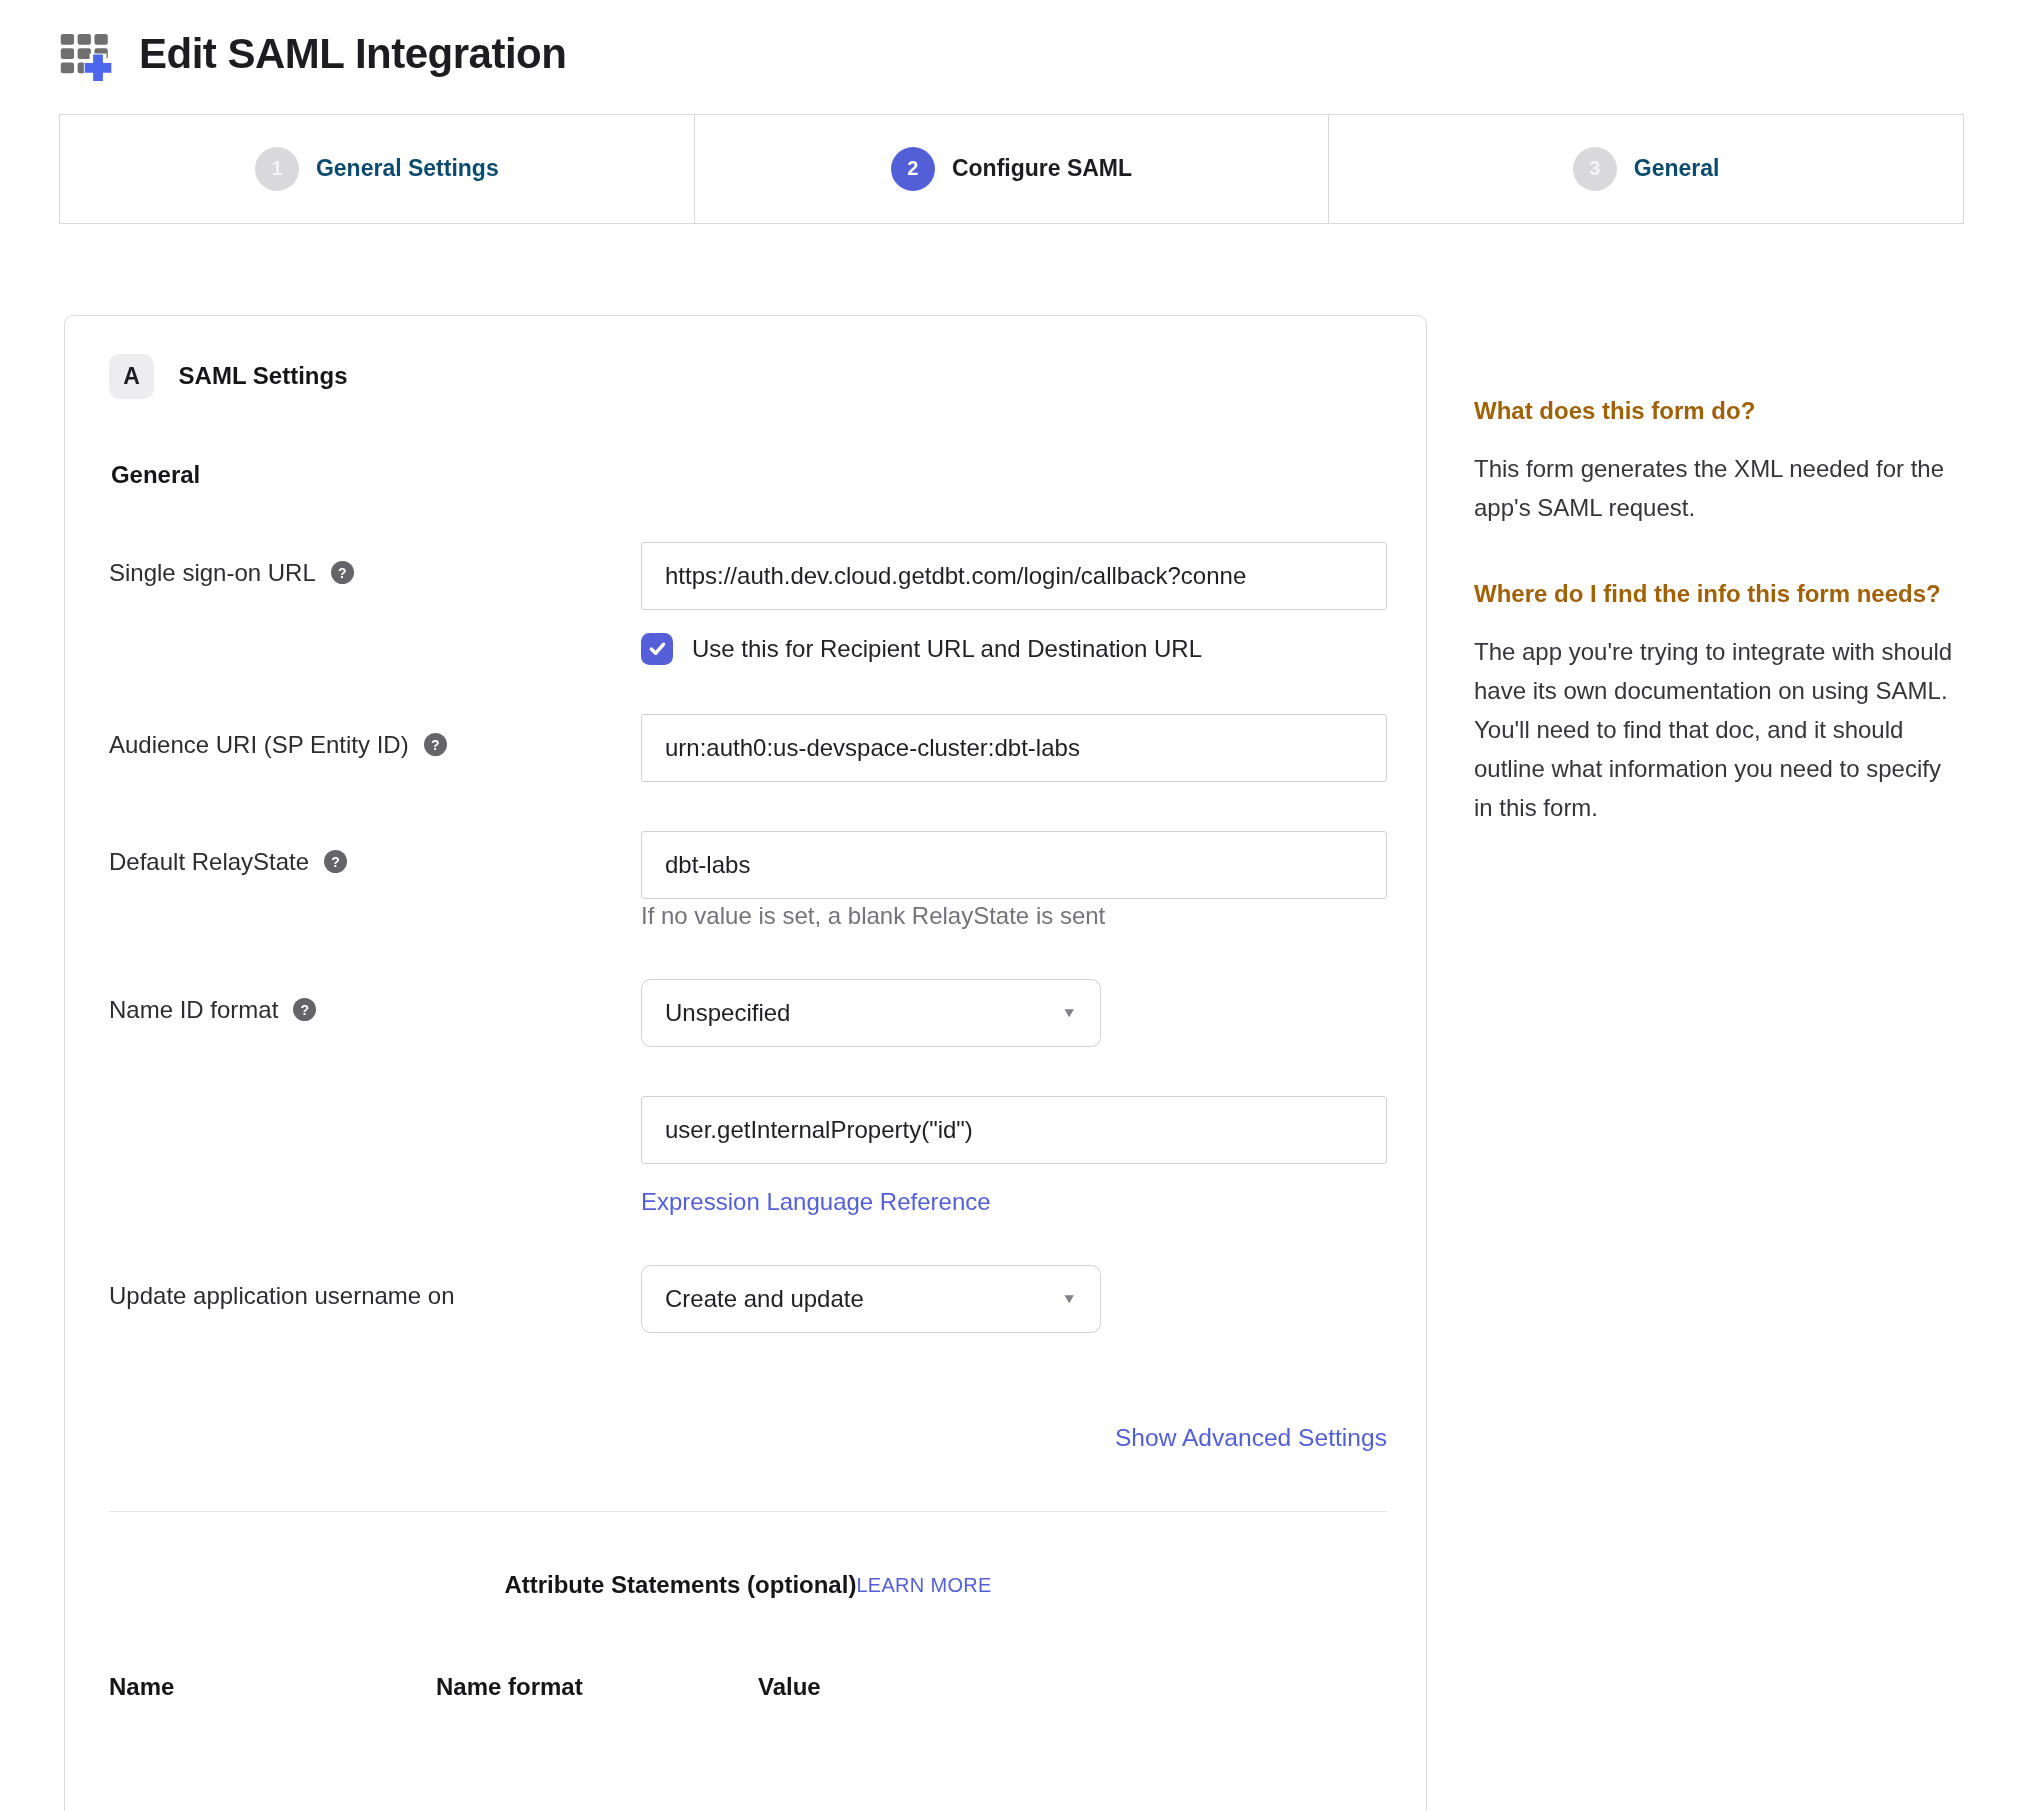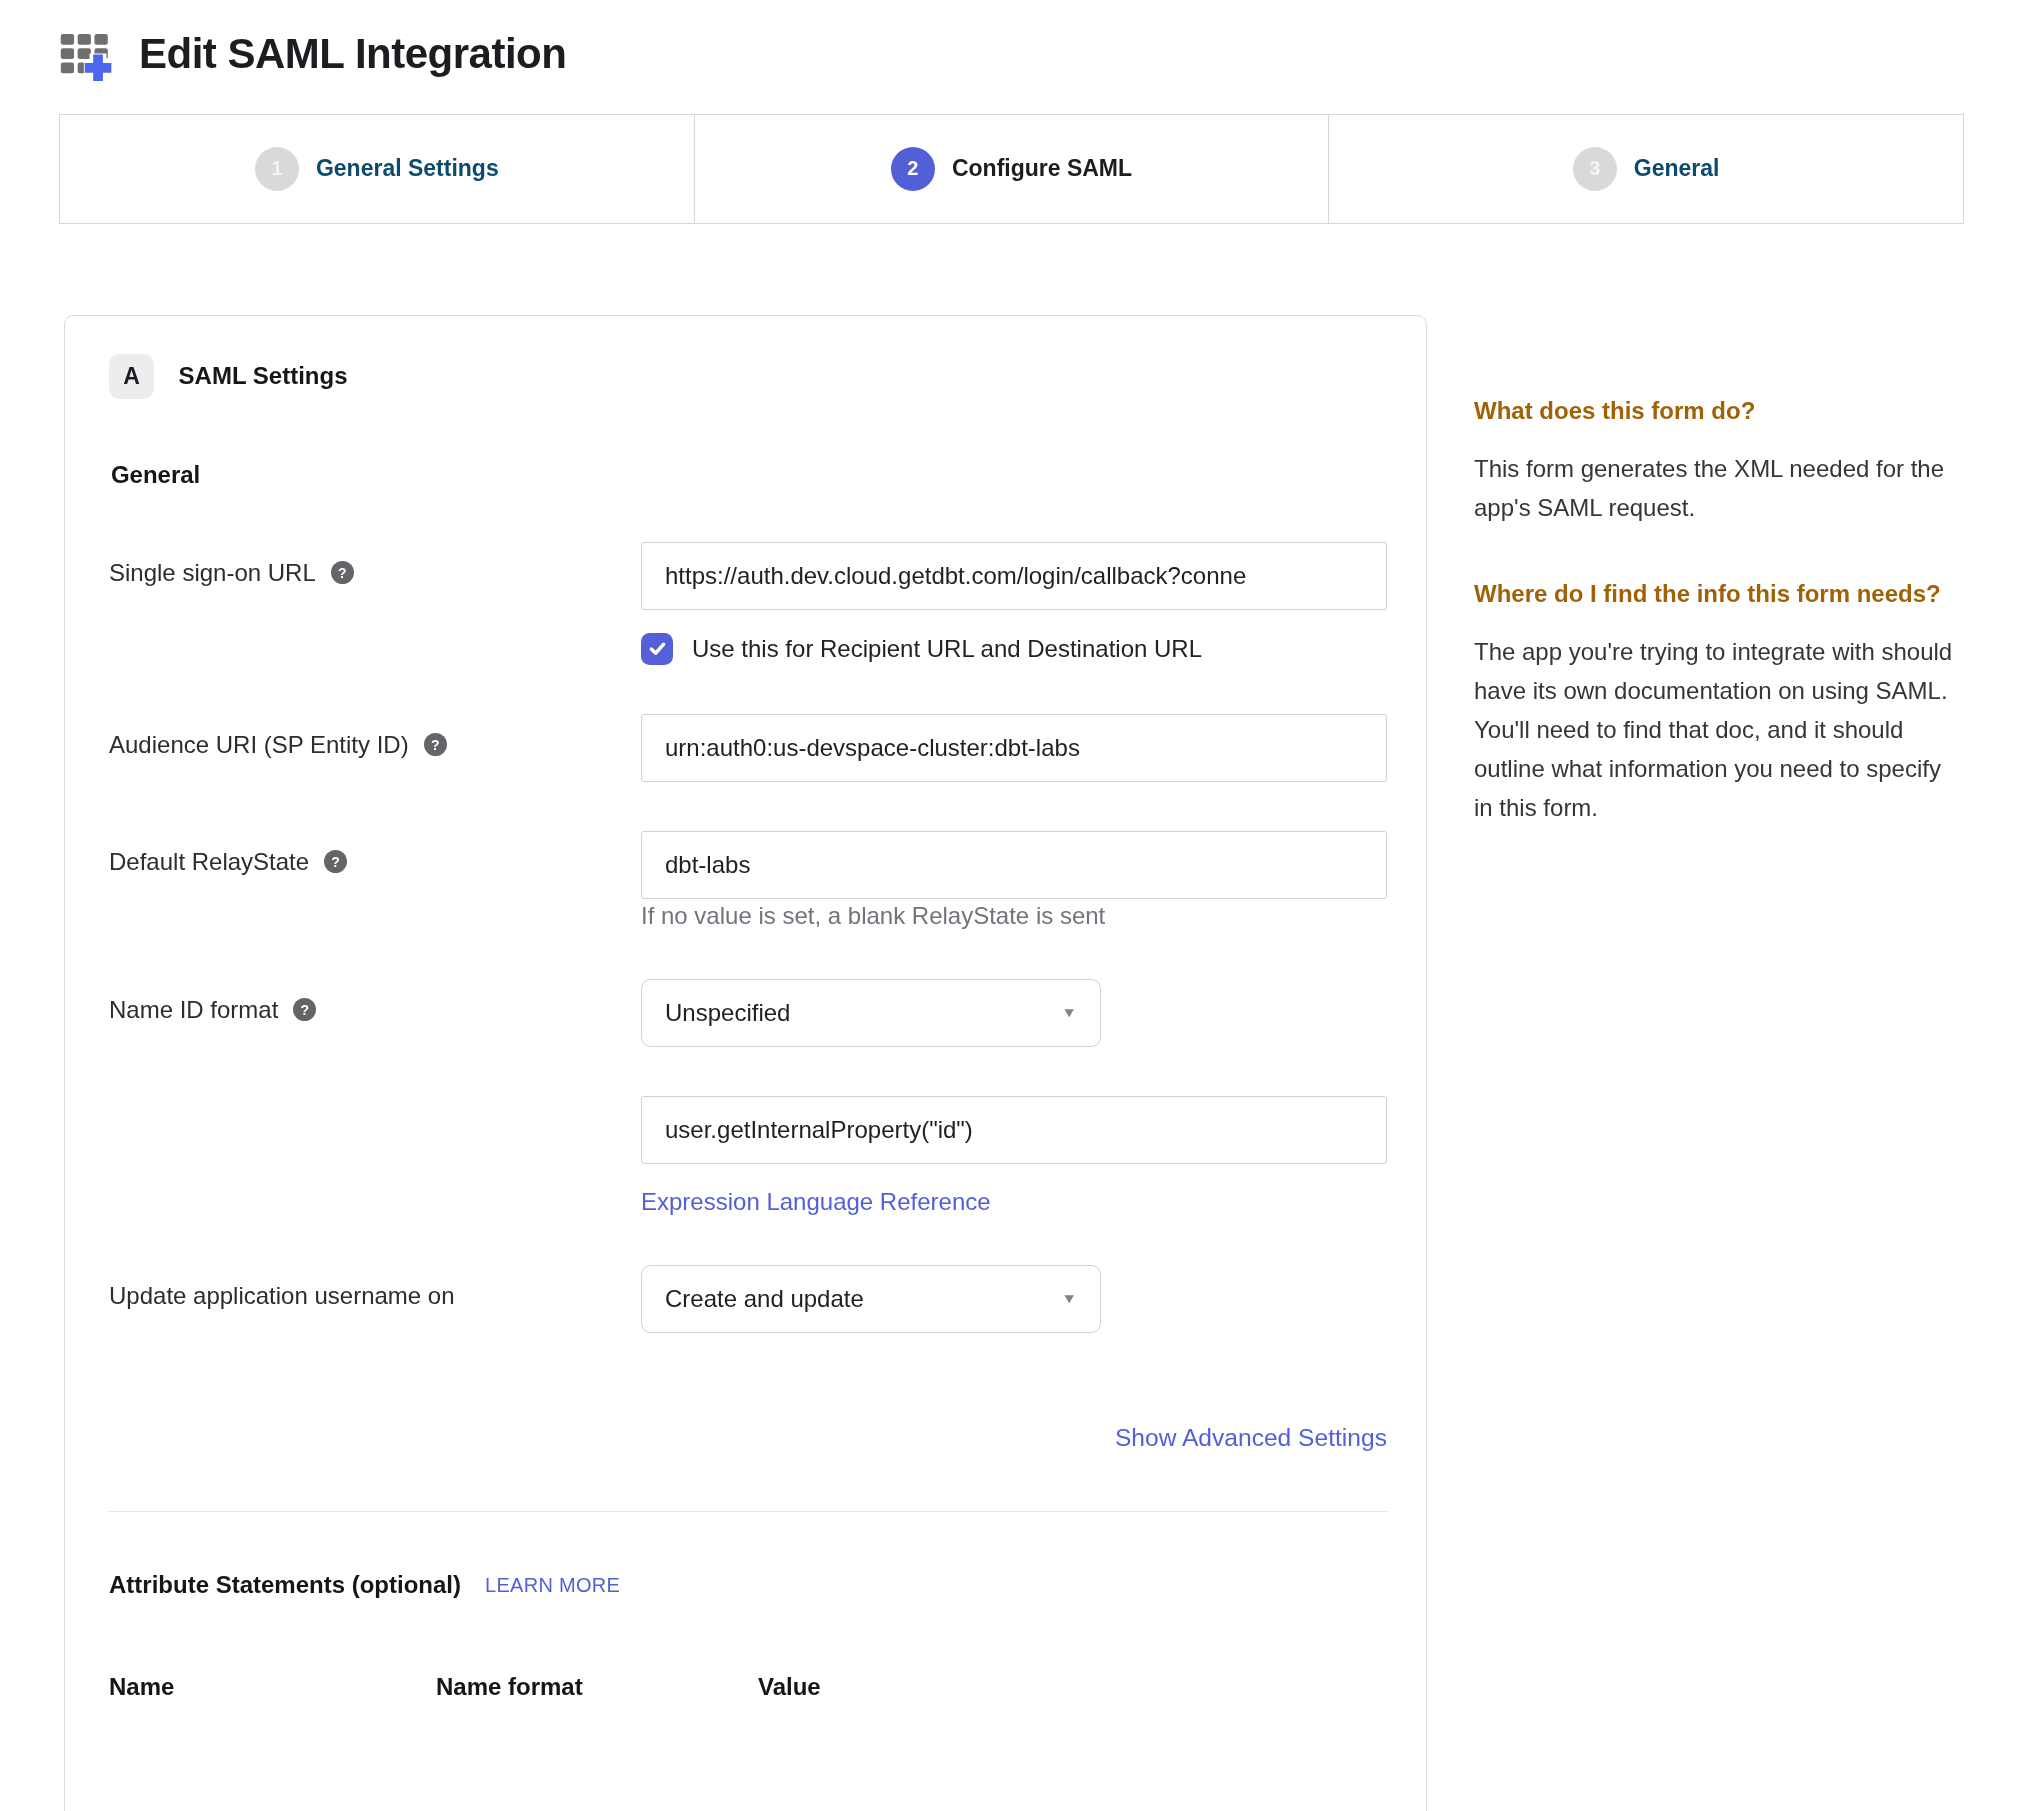--- a/index.html
+++ b/index.html
@@ -83,21 +83,21 @@
 
   .link { color:#535fd7; font-size:24px; cursor:pointer; text-decoration:none; display:inline-block; }
   .expr-link { margin-top:24.6px; }
   .mt-row { margin-top:49px; }
 
   .adv-row { display:flex; justify-content:flex-end; margin-top:91px; width:1278px; }
   .adv-link { font-size:24.6px; }
 
   .divider { border:none; border-top:0.9px solid #e4e4e6; margin-top:59px; width:1278px; }
 
-  .attr-header { display:flex; align-items:center; justify-content:flex-start; width:1278px; margin-top:59px;gap:24px; }
+  .attr-header { display:flex; align-items:center; justify-content:center; width:1278px; margin-top:59px; }
   .attr-title { font-size:24px; font-weight:bold; color:#161619; }
   .learnmore-link { font-size:20px; letter-spacing:0.3px; }
 
   .attr-cols { display:flex; width:1278px; margin-top:74px; }
   .attr-col { font-size:24px; font-weight:bold; color:#161619; }
   .attr-col.c1 { width:327px; }
   .attr-col.c2 { width:322px; }
 
   
   .aside h4 { font-size:24px; font-weight:bold; color:#a16207; line-height:1.4; margin-bottom:23px; }

